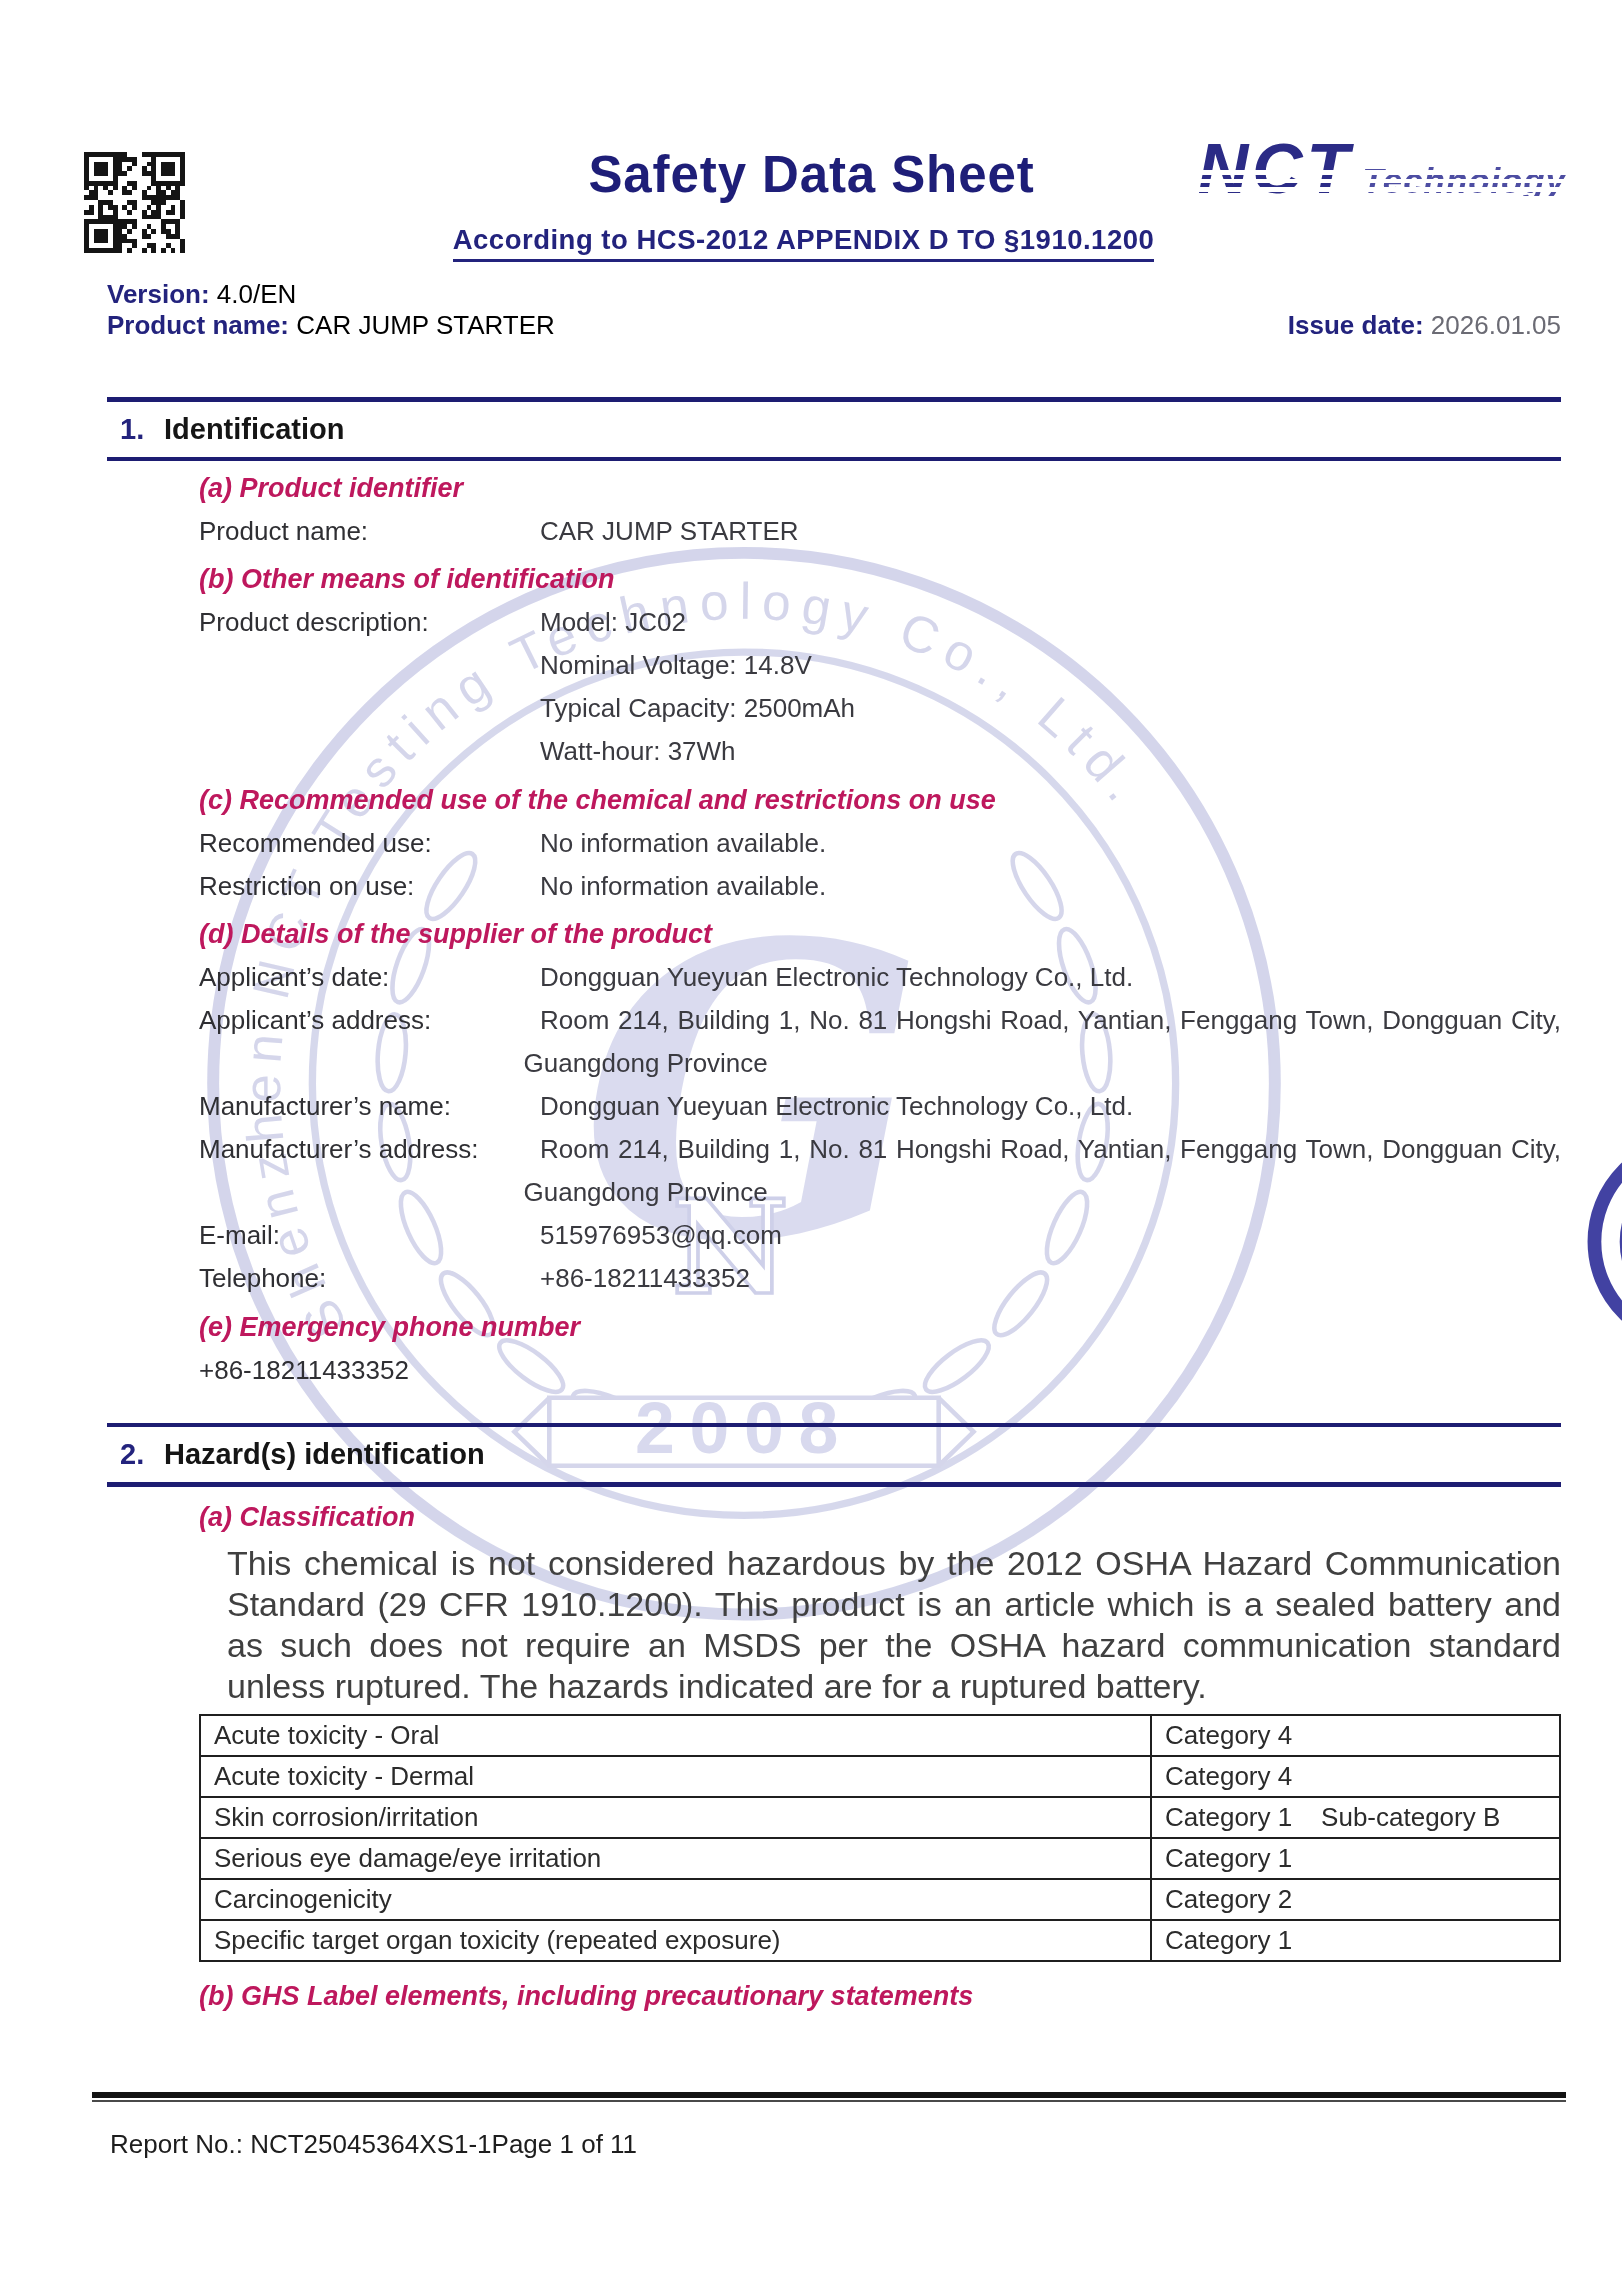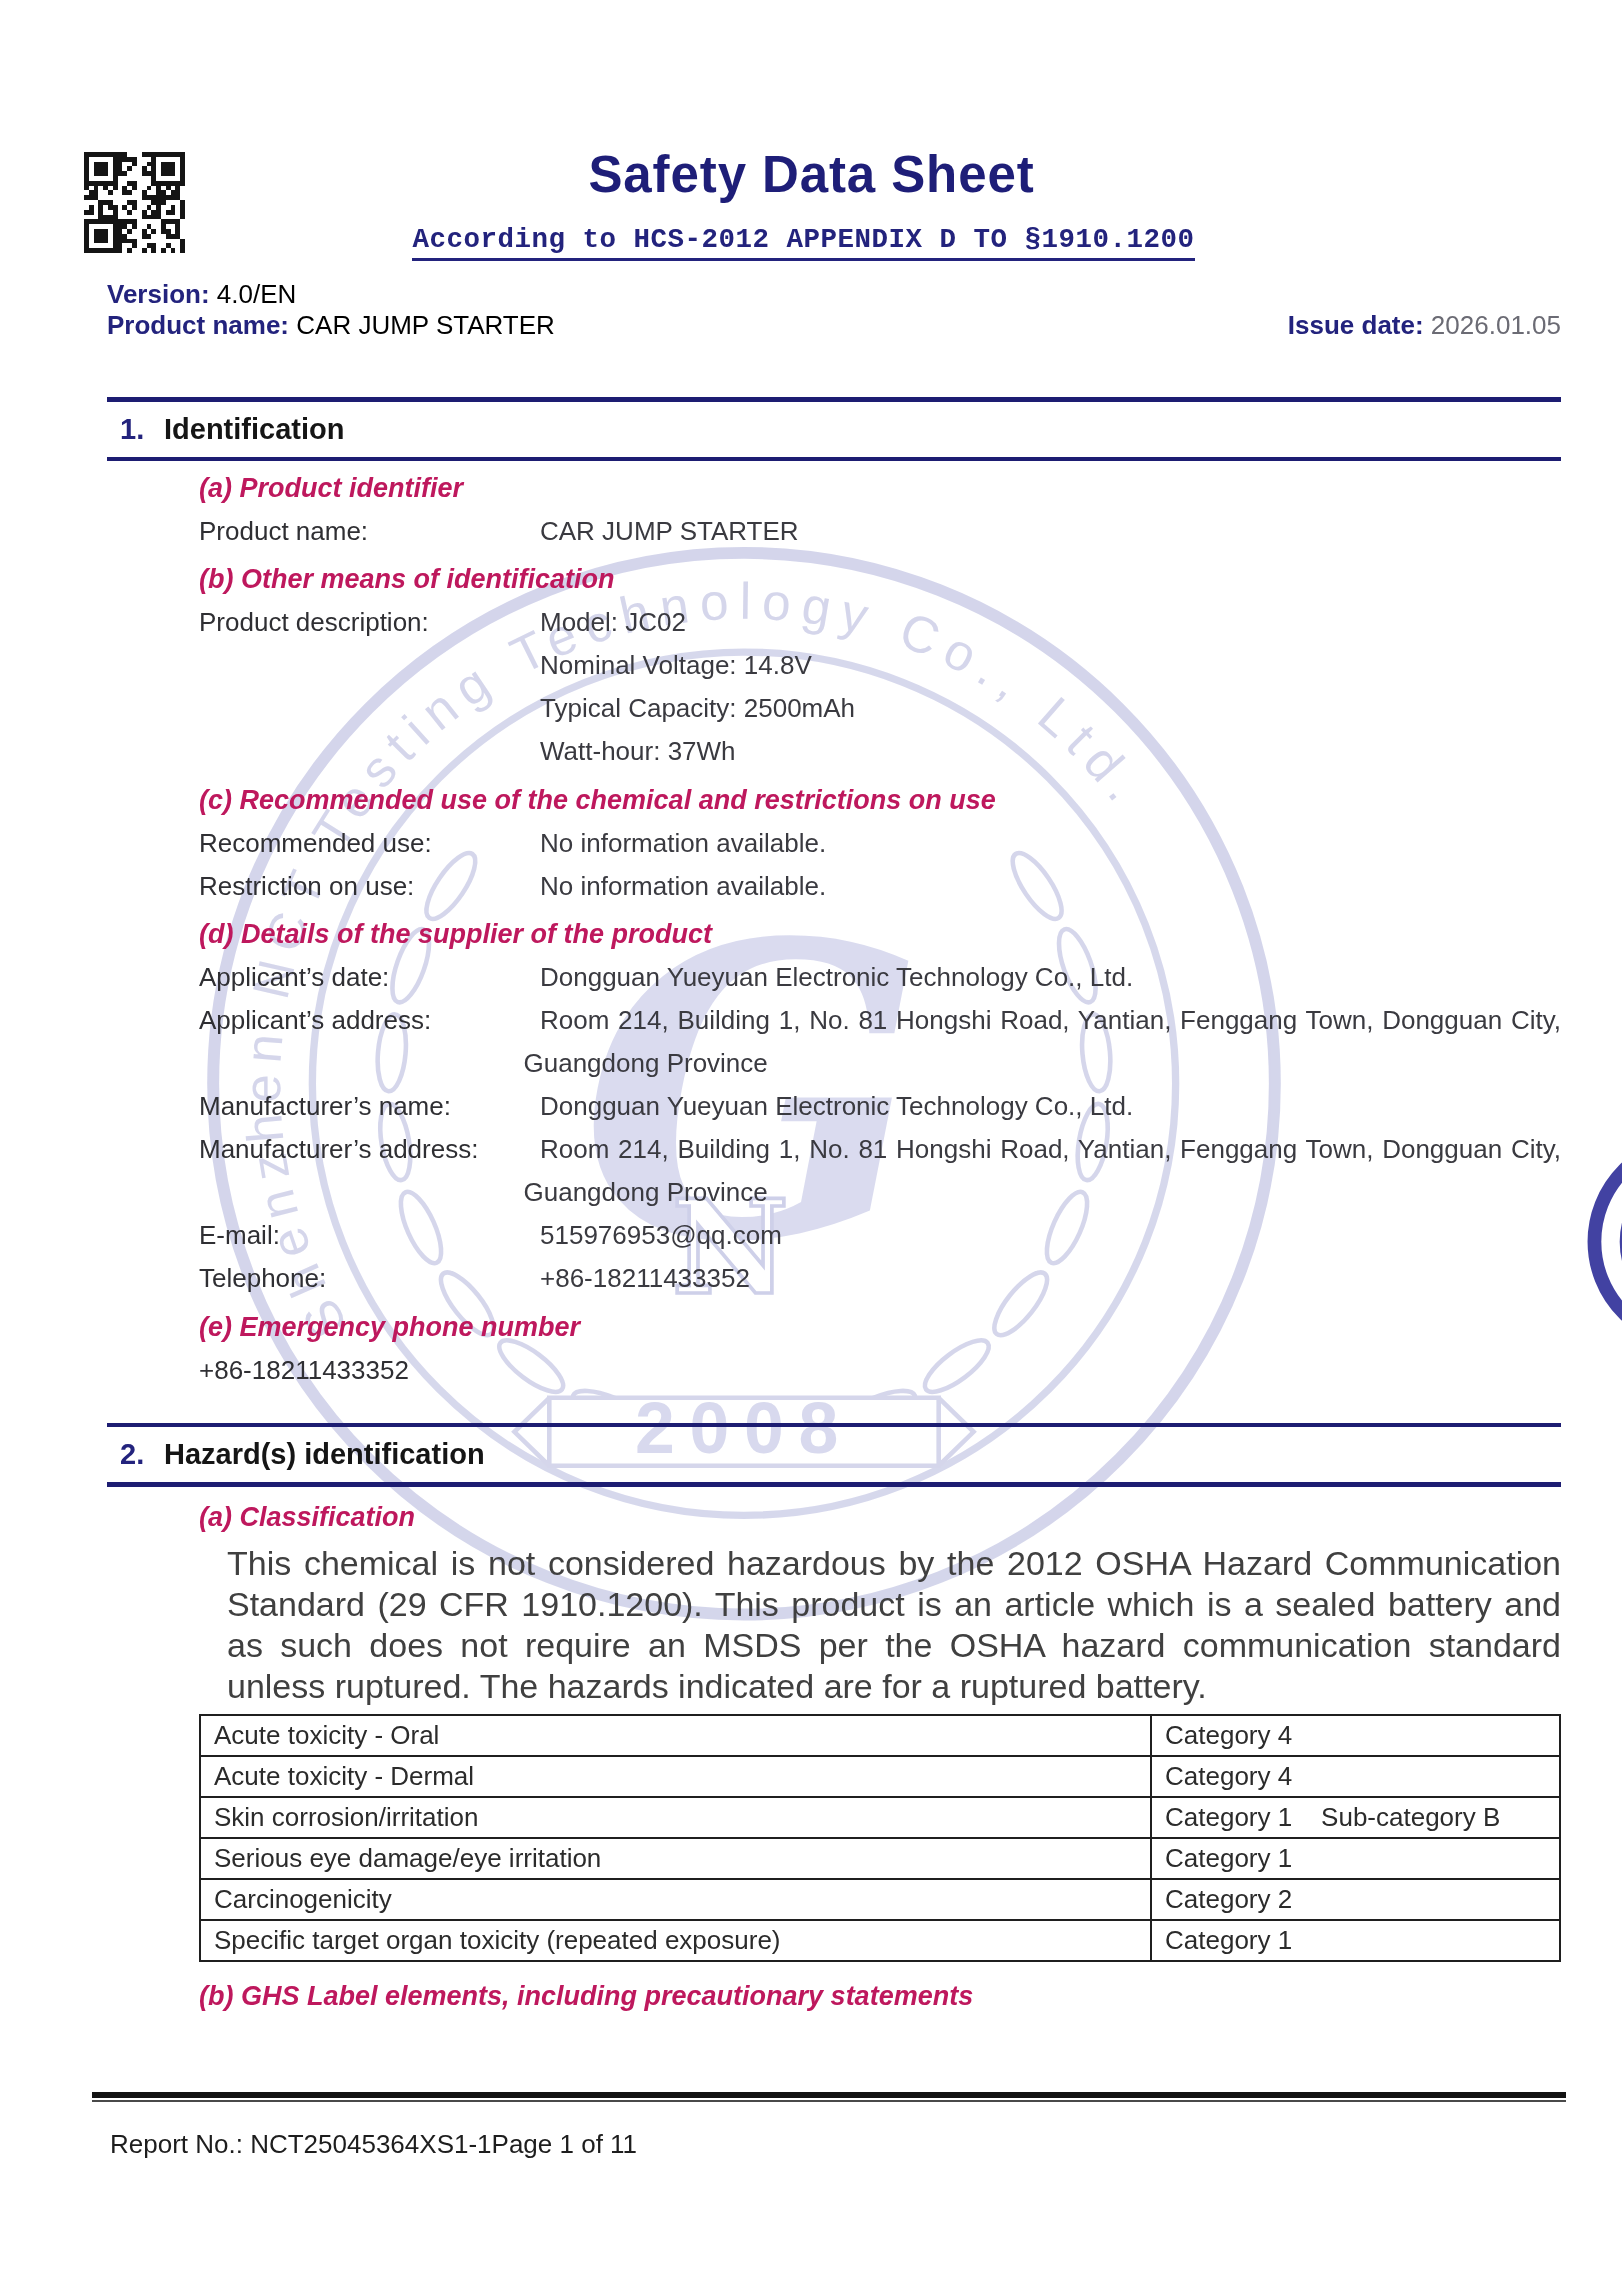--- a/index.html
+++ b/index.html
@@ -4,21 +4,21 @@
 <style>
   html,body{margin:0;padding:0;background:#ffffff;}
   .page{position:relative;width:1623px;height:2296px;background:#fff;overflow:hidden;
         font-family:"Liberation Sans",sans-serif;color:#2d2d2d;}
   .layer{position:absolute;left:0;top:0;pointer-events:none;}
 
   
   .qr{position:absolute;left:84px;top:152px;width:101px;height:101px;z-index:2;}
   .title{position:absolute;left:0;right:0;top:145px;text-align:center;z-index:2;
          font-size:51px;font-weight:bold;color:#1e1e78;letter-spacing:0.9px;}
-  .subtitle-wrap{position:absolute;left:0;right:16px;top:224px;text-align:center;z-index:2;font-family:Liberation Mono, monospace;}
+  .subtitle-wrap{position:absolute;left:0;right:16px;top:224px;text-align:center;z-index:2;}
   .subtitle{display:inline-block;font-size:27.5px;font-weight:bold;color:#23237d;
             border-bottom:3.7px solid #23237d;padding-bottom:2.8px;letter-spacing:0.5px;}
   .logo{position:absolute;right:57px;top:134px;z-index:2;display:flex;align-items:baseline;}
   .logo-nct{font-size:70px;font-weight:bold;font-style:italic;color:#2b2b86;letter-spacing:3.7px;line-height:1;}
   .logo-tech{font-size:35px;font-weight:bold;font-style:italic;color:#4d4da2;margin-left:9.2px;letter-spacing:0.9px;}
   .logo-stripes{position:absolute;left:-5.5px;right:-5.5px;top:0;bottom:0;}
   .logo-stripes i{position:absolute;left:0;right:0;height:4.6px;background:#fff;}
   .meta-line{position:absolute;left:107px;z-index:2;font-size:26px;line-height:31px;}
   .meta-line b{color:#23237d;}
   .meta-line span{color:#000000;}
@@ -340,20 +340,30 @@
       <rect x="16" y="20" width="1" height="1" fill="#141414"></rect>
       <rect x="18" y="20" width="1" height="1" fill="#141414"></rect>
       <rect x="20" y="20" width="1" height="1" fill="#141414"></rect>
     </svg>
 
   <div class="title">Safety Data Sheet</div>
   <div class="subtitle-wrap">
     <span class="subtitle">According to HCS-2012 APPENDIX D TO §1910.1200</span>
   </div>
 
+  <div class="logo">
+    <span class="logo-nct">NCT</span>
+    <span class="logo-tech">Technology</span>
+    <span class="logo-stripes">
+      <i style="top:52%"></i>
+        <i style="top:64%"></i>
+        <i style="top:76%"></i>
+        <i style="top:88%"></i>
+    </span>
+  </div>
 
   <div class="meta-line" style="top:279px">
     <b>Version:</b>
     <span>4.0/EN</span>
   </div>
   <div class="meta-line" style="top:310px">
     <b>Product name:</b>
     <span>CAR JUMP STARTER</span>
   </div>
   <div class="issue">

